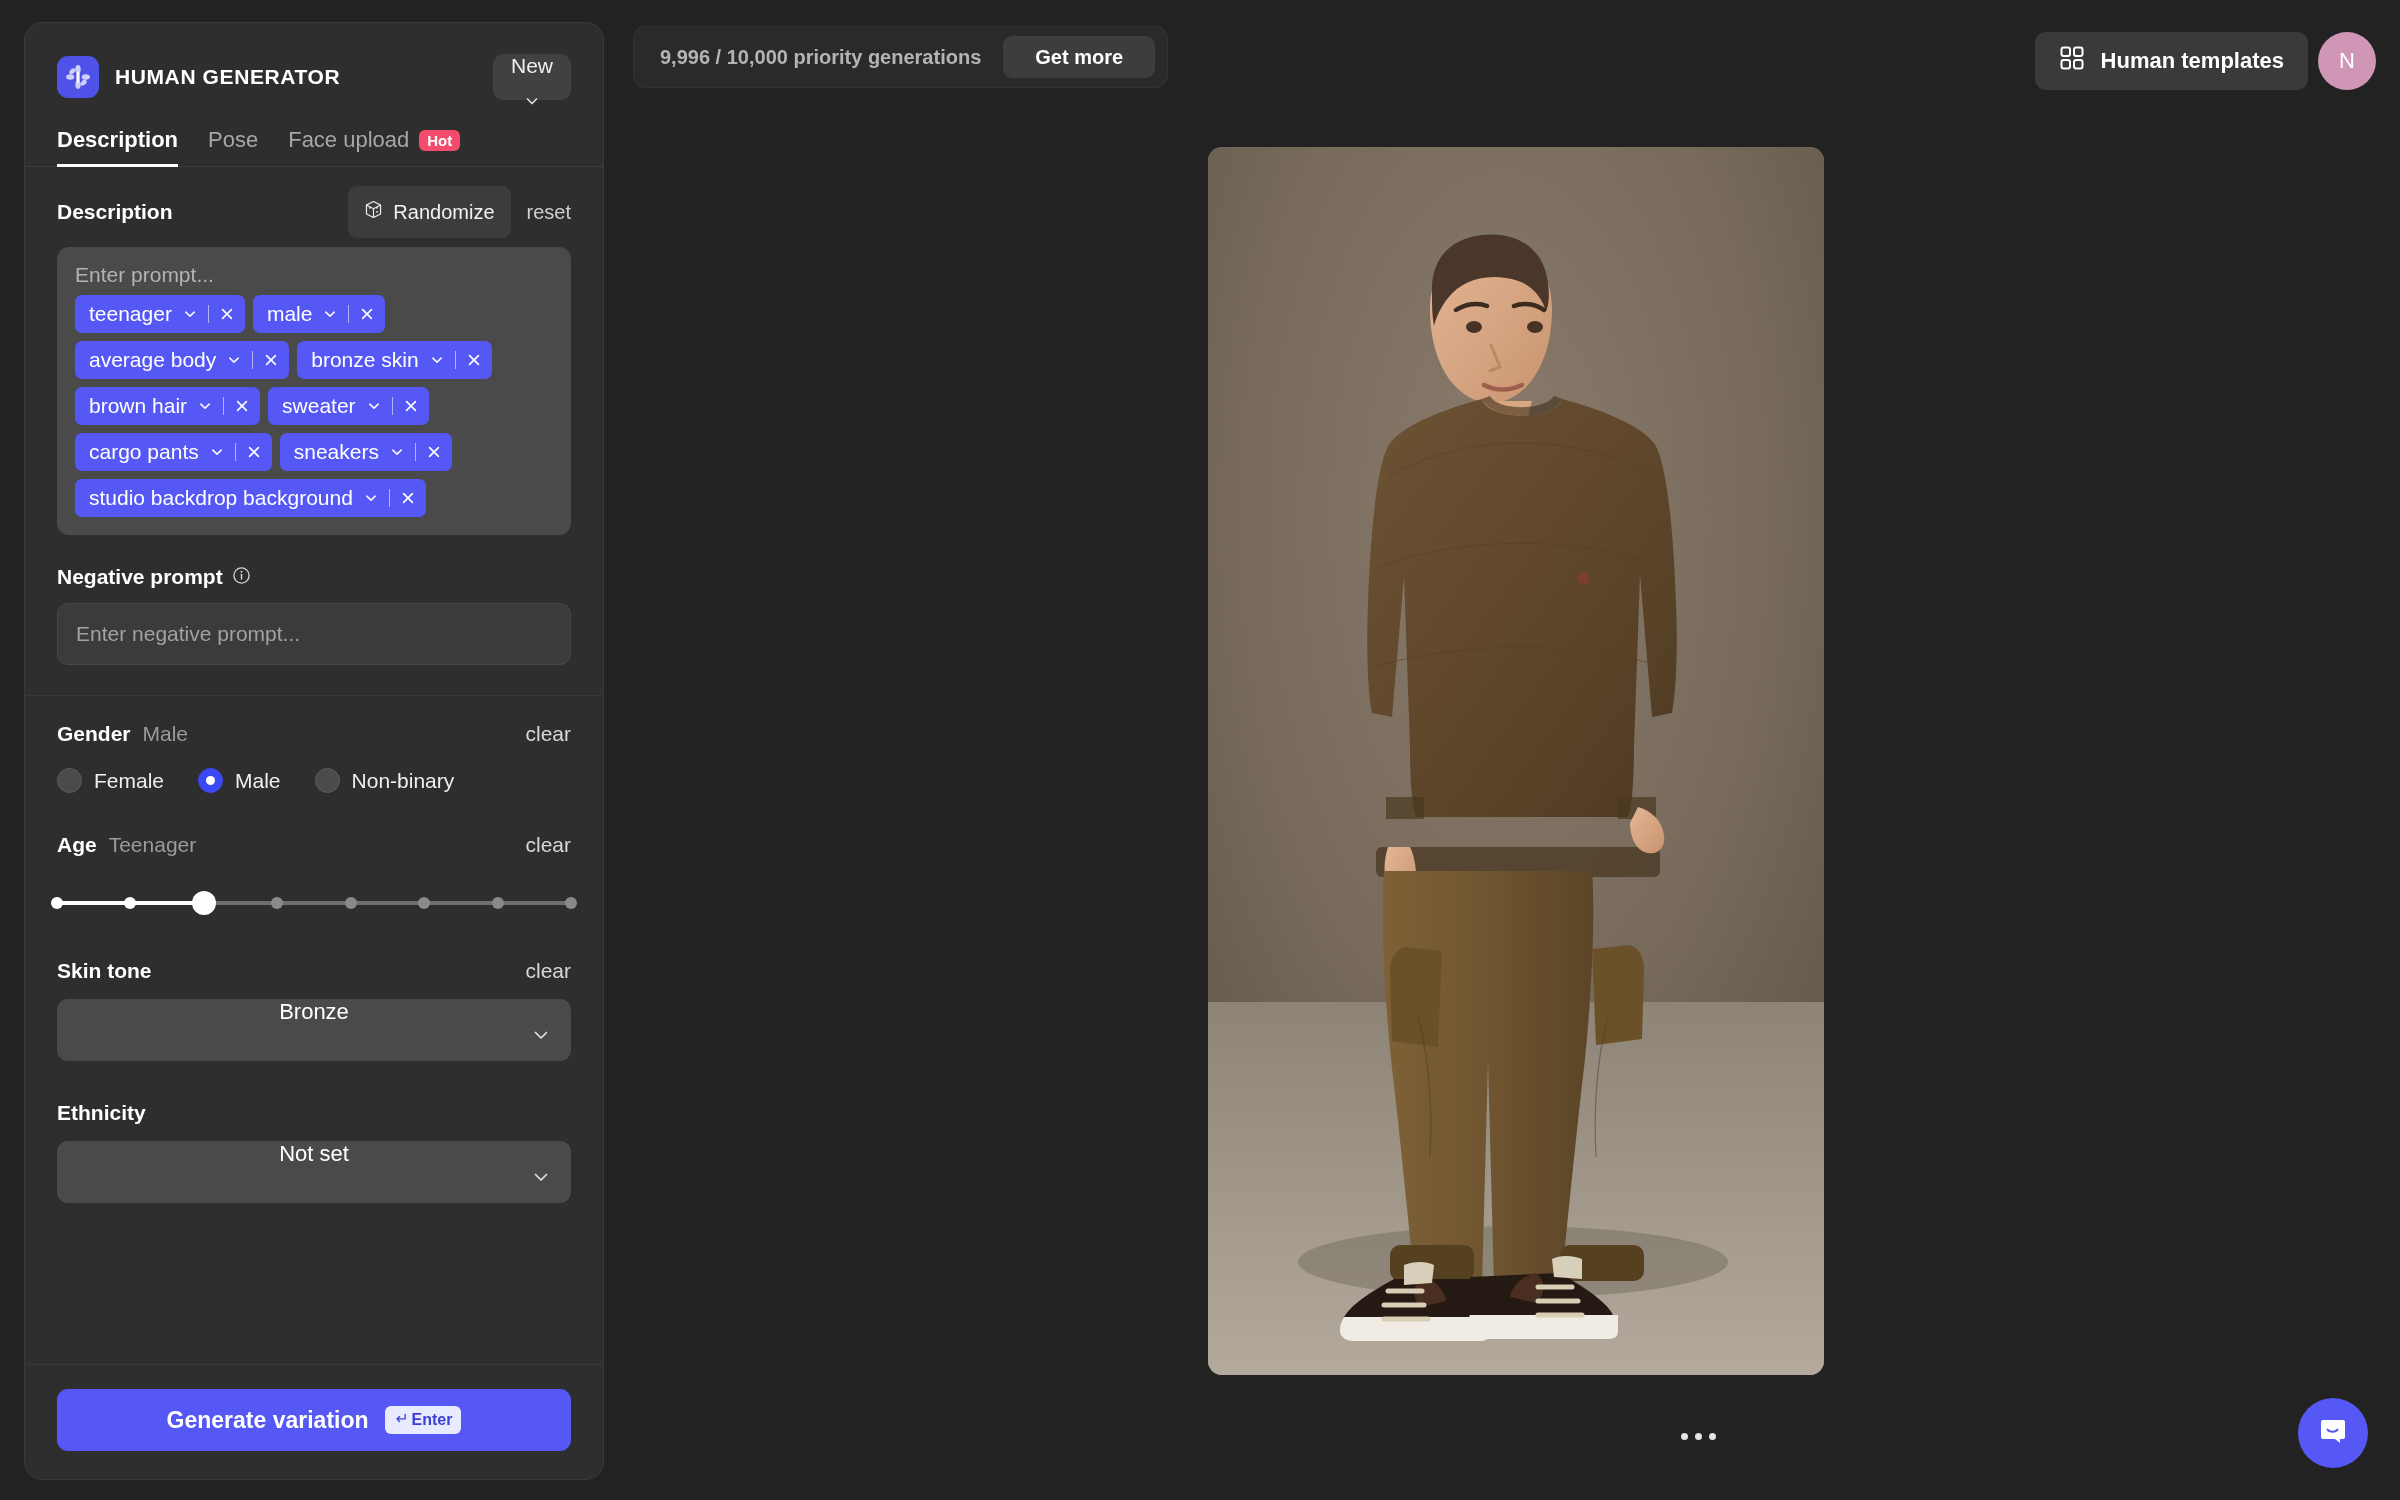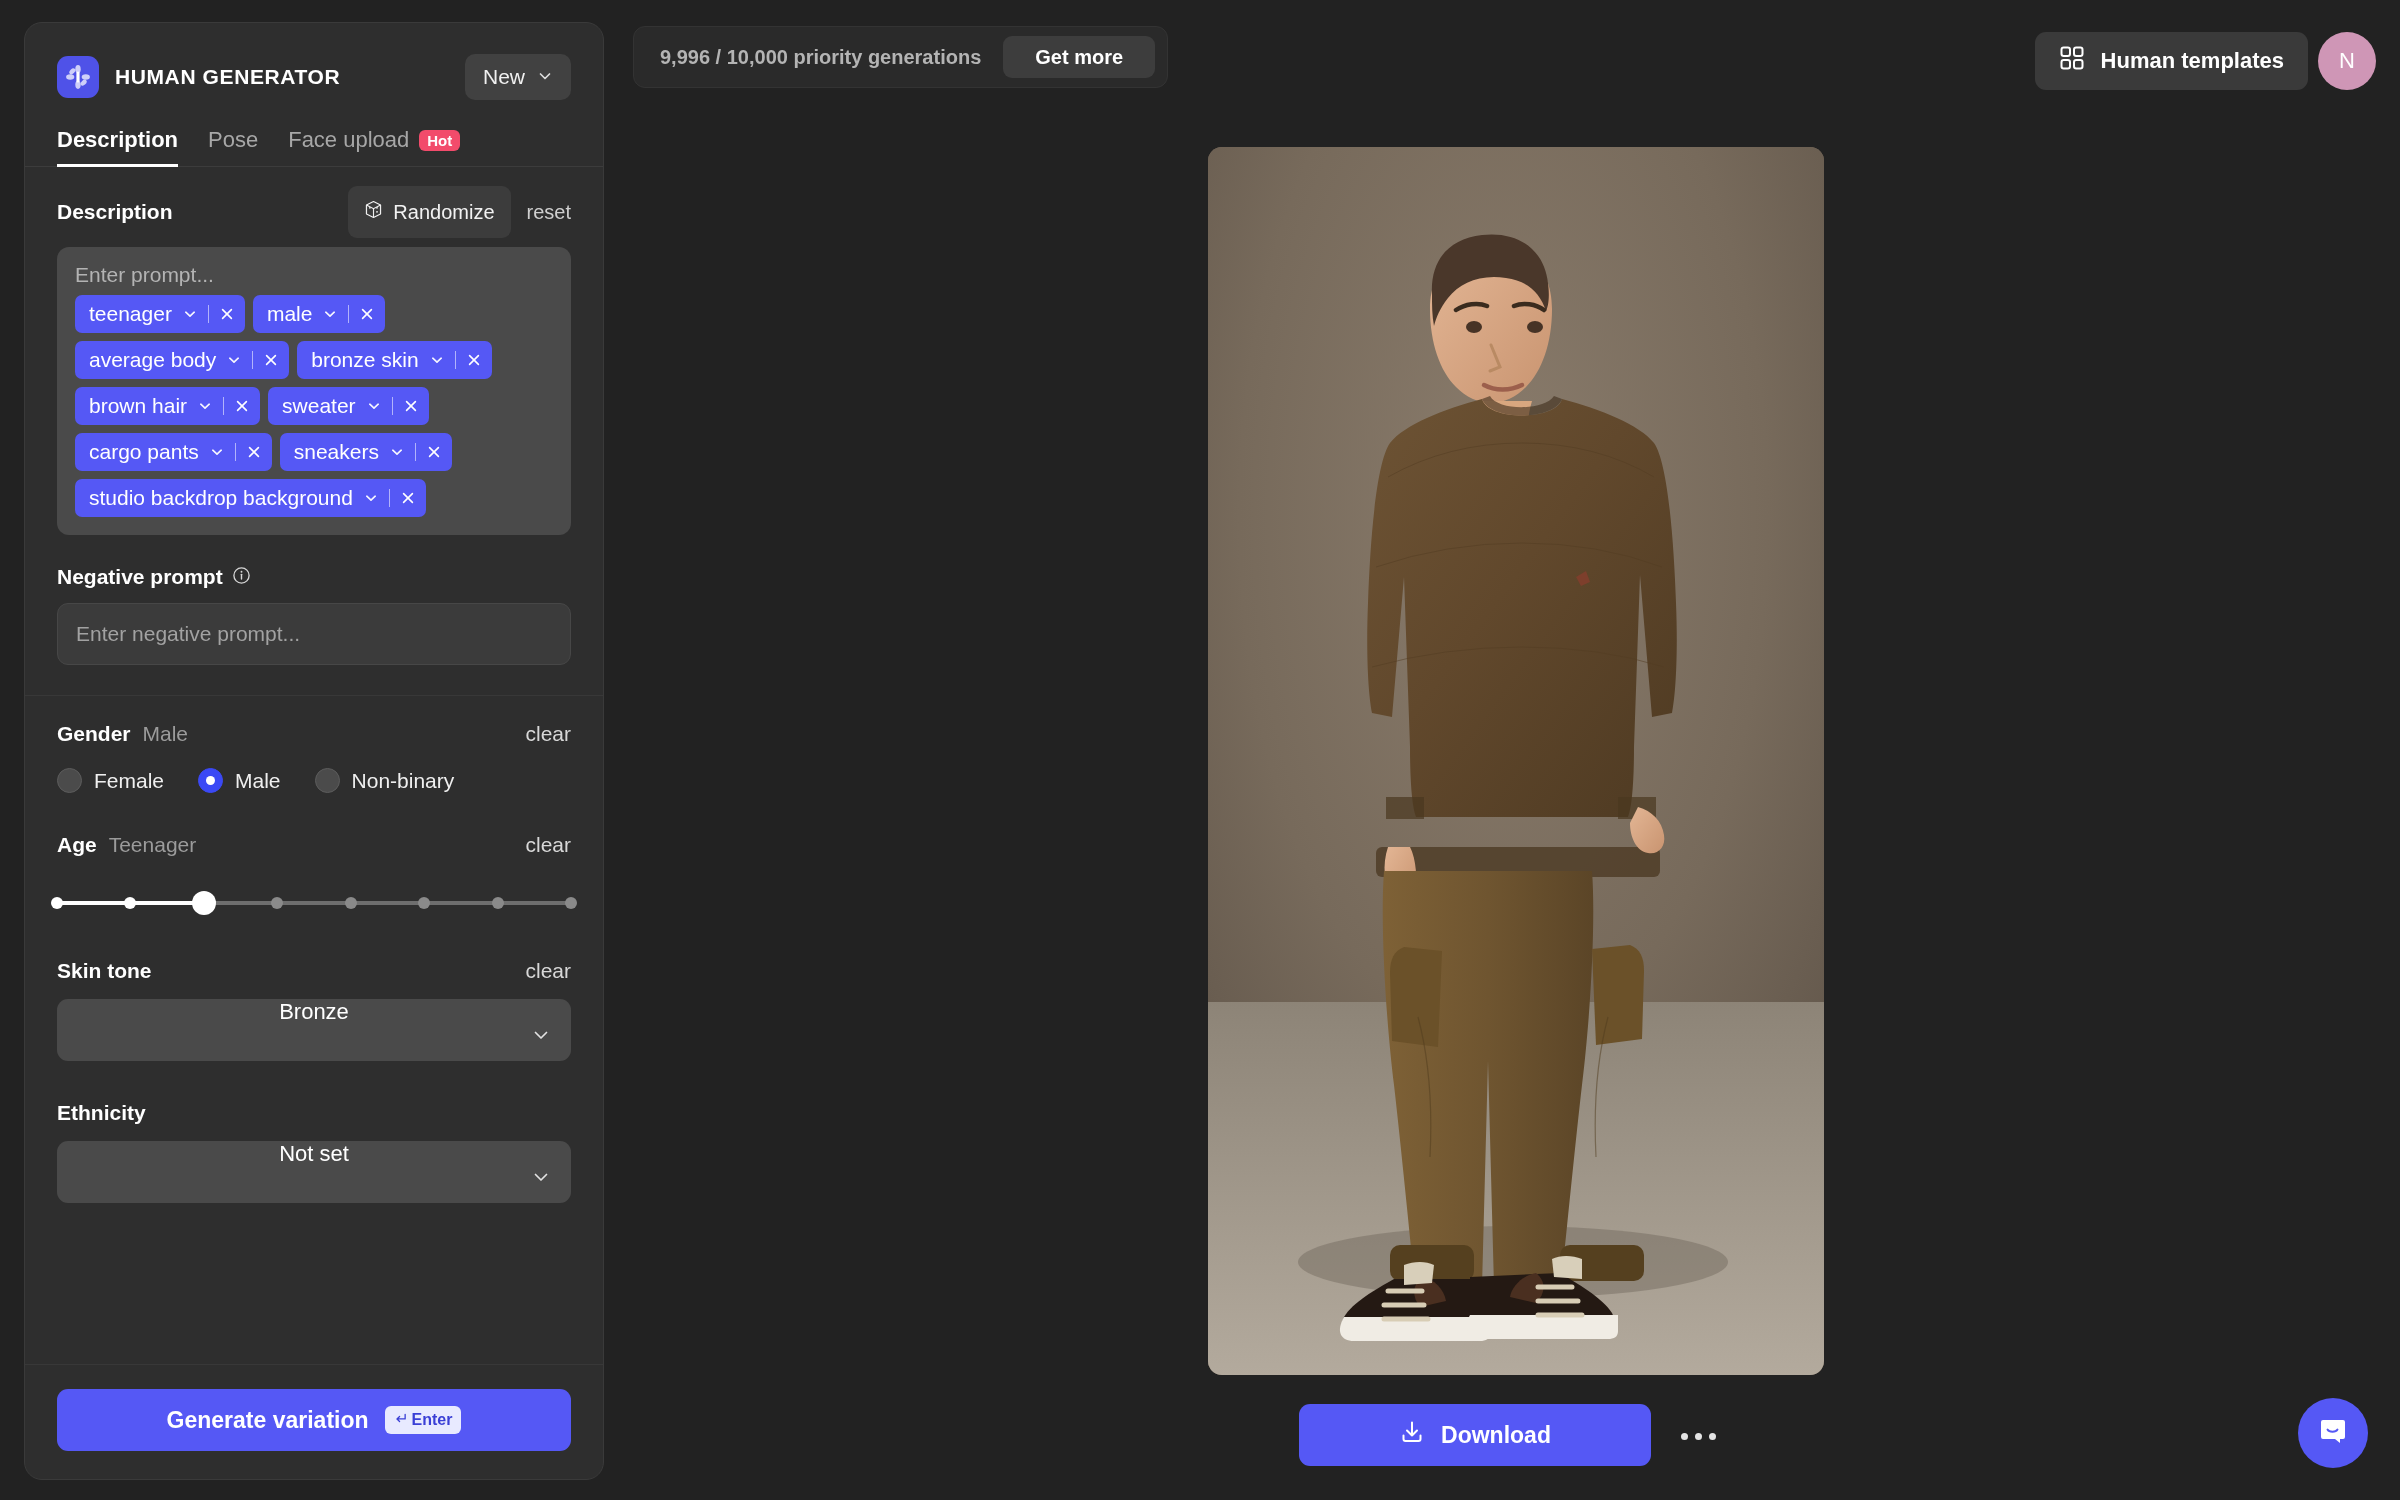--- a/index.html
+++ b/index.html
@@ -32,21 +32,21 @@
     margin-left: 16px;
     font-size: 21px; font-weight: bold; letter-spacing: 0.6px;
     color: #ffffff;
   }
   .new-btn {
     margin-left: auto;
     background: #414141; color: #f0f0f0;
     border: none; border-radius: 10px;
     height: 46px; padding: 0 18px;
     display: flex; align-items: center; gap: 12px;
-    font-size: 21px; font-family: inherit; cursor: pointer;
+    font-size: 21px; font-family: inherit; cursor: pointer; flex-direction: column;
   }
   .tabs { display: flex; align-items: flex-end; gap: 30px; margin-top: 22px; position: relative; }
   .tabs:after {
     content: ""; position: absolute; left: -32px; right: -32px; bottom: 0;
     height: 1px; background: #3c3c3c;
   }
   .tab {
     position: relative; padding-bottom: 14px;
     font-size: 22px; color: #a7a7a7; cursor: pointer; white-space: nowrap;
     display: flex; align-items: center; gap: 10px;
@@ -584,29 +584,20 @@
       <path d="M352 1126c16 10 42 24 52 40 6 12 0 22-18 22H280c-12 0-18-6-18-16v-42z" fill="#241913"></path>
       <path d="M262 1168h148v16c0 6-4 8-10 8H274c-14 0-20-10-12-24z" fill="#f0ece4"></path>
       <path d="M328 1126c-12 2-24 12-26 24l26 6c10-10 10-22 0-30z" fill="#4a2f20"></path>
       <g stroke="#d8cdb5" stroke-width="5" stroke-linecap="round">
         <path d="M330 1140h34M330 1154h40M330 1168h44"></path>
       </g>
       <path d="M374 1112c-10-4-22-4-30 0l2 18 28 2z" fill="#d8cfba"></path>
     </svg>
   </div>
 
-  <button class="dl-btn">
-    <span>
-      <svg width="26" height="26" viewBox="0 0 26 26" fill="none">
-        <path d="M13 3.5v13M13 16.5l-5-5M13 16.5l5-5" stroke="#ffffff" stroke-width="2" stroke-linecap="round" stroke-linejoin="round"></path>
-        <path d="M4.5 16.5v3.5a2 2 0 0 0 2 2h13a2 2 0 0 0 2-2v-3.5" stroke="#ffffff" stroke-width="2" stroke-linecap="round"></path>
-      </svg>
-    </span>
-    <span>Download</span>
-  </button>
 
   <div class="more-btn">
     <i></i>
     <i></i>
     <i></i>
   </div>
 
   <div class="chat-fab">
     <span>
       <svg width="34" height="34" viewBox="0 0 34 34" fill="none">

